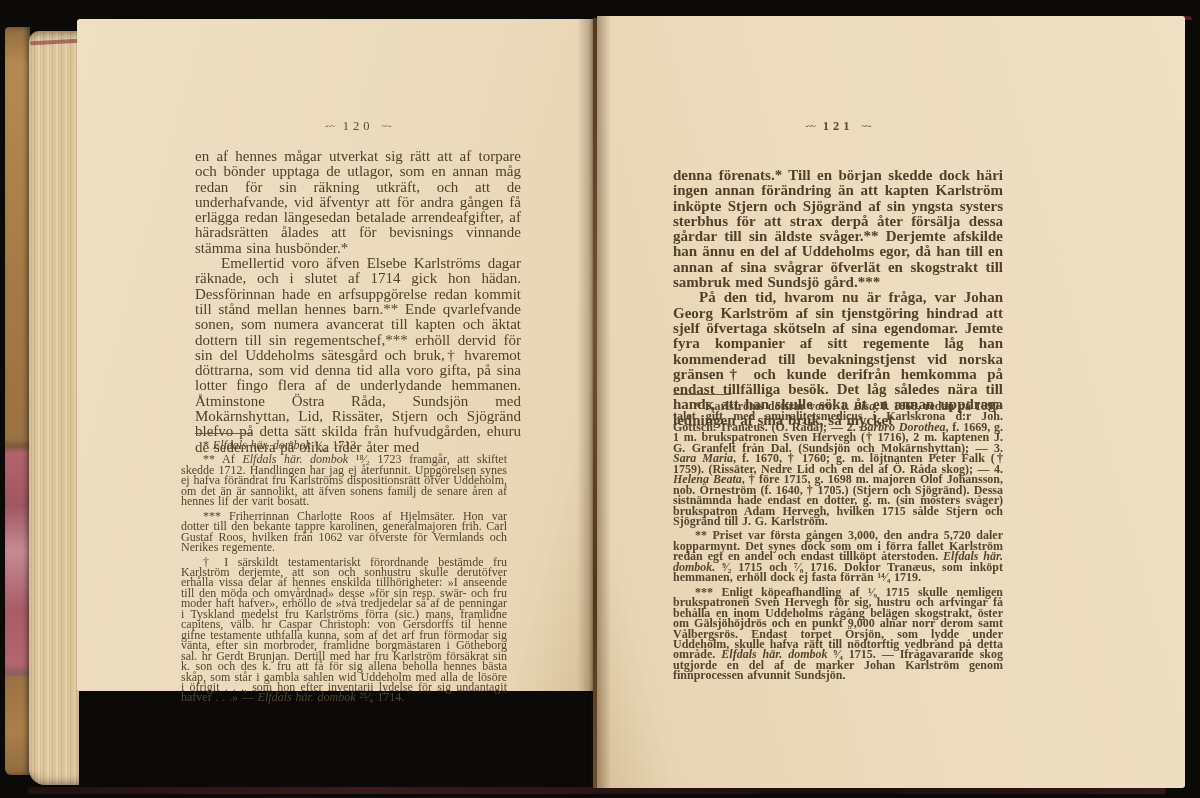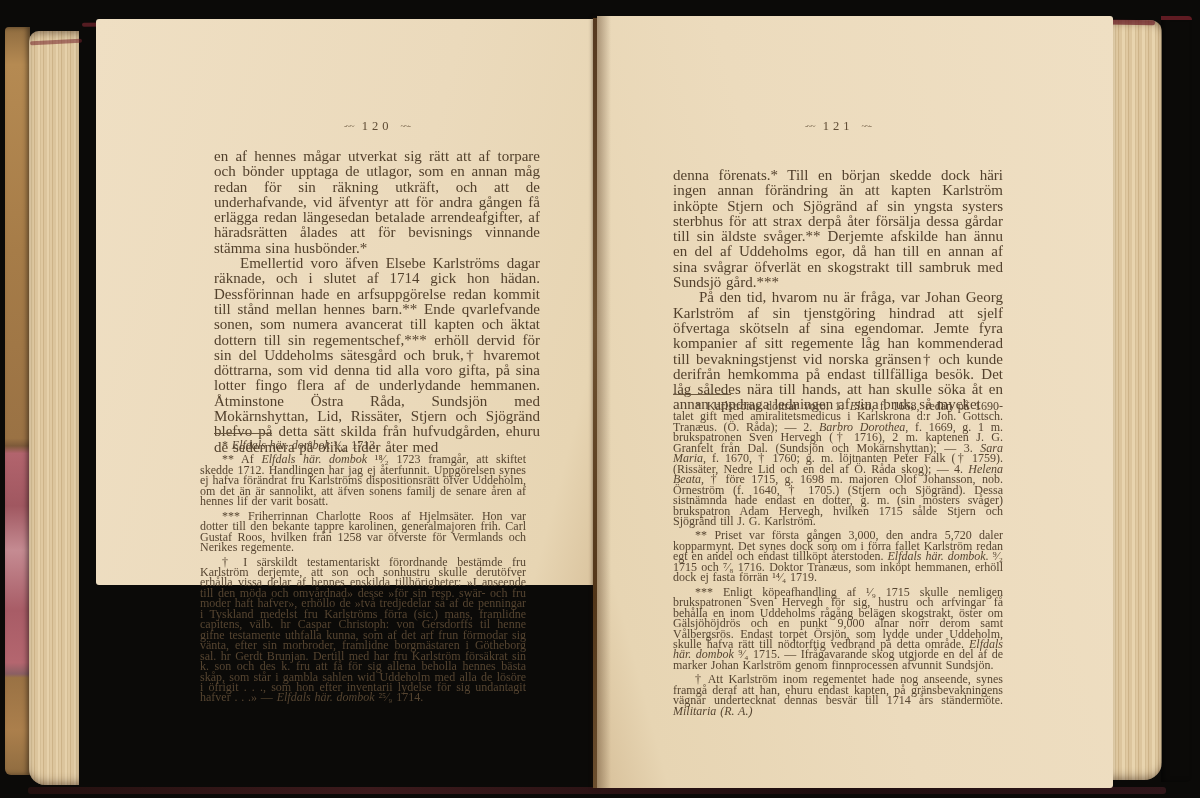--- a/index.html
+++ b/index.html
@@ -51,31 +51,31 @@
   .stain.b{left:30px;top:40px;width:52px;height:4px;transform:rotate(-3deg);opacity:.55;}
   .stain.c{left:1000px;top:19px;width:155px;height:5px;transform:rotate(1deg);background:#6e2028;}
   .bottom-strip{
     position:absolute;left:28px;top:787px;width:1138px;height:7px;border-radius:3px;
     background:linear-gradient(to right,#23100f,#3c1a1c 30%,#1d0d0e 70%,#30161a);
   }
 
   
   .page{position:absolute;color:#52402c;}
   .page-left{
-    left:77px;top:19px;width:516px;height:566px;border-radius:3px 0 0 3px;
+    left:77px;top:19px;width:516px;height:672px;border-radius:3px 0 0 3px;
     background:linear-gradient(105deg,#efdfc3 0%,#ebdabc 55%,#e7d5b3 88%,#d8c19b 99%);
-    margin-left:19px;
   }
   .page-left::after{
     content:"";position:absolute;right:0;top:0;width:16px;height:100%;
     background:linear-gradient(to right,rgba(90,60,30,0),rgba(80,52,26,.38));
   }
   .page-right{
-    left:597px;top:16px;width:516px;height:772px;border-radius:0 3px 3px 0;
+    left:597px;top:16px;width:588px;height:772px;border-radius:0 3px 3px 0;
     background:linear-gradient(255deg,#efdfc3 0%,#ecdbbd 55%,#e7d5b3 90%,#d8c19b 99%);
+    font-weight:bold;
   }
   .page-right::before{
     content:"";position:absolute;left:0;top:0;width:14px;height:100%;
     background:linear-gradient(to left,rgba(90,60,30,0),rgba(80,52,26,.42));
   }
   .gutter{
     position:absolute;left:593px;top:18px;width:4px;height:770px;
     background:linear-gradient(to bottom,#55391f,#6f5231 40%,#523619 75%,#6b4e2e);
     box-shadow:0 0 4px rgba(40,20,5,.6);
   }
@@ -126,21 +126,21 @@
       <span class="flourish">~~-</span>
     </div>
     <div class="main-text">
       <p>en af hennes mågar utverkat sig rätt att af torpare och bönder upptaga de utlagor, som en annan måg redan för sin räkning utkräft, och att de underhafvande, vid äfventyr att för andra gången få erlägga redan längesedan betalade arrendeafgifter, af häradsrätten ålades att för bevisnings vinnande stämma sina husbönder.*</p>
       <p class="indent">Emellertid voro äfven Elsebe Karlströms dagar räknade, och i slutet af 1714 gick hon hädan. Dessförinnan hade en arfsuppgörelse redan kommit till stånd mellan hennes barn.** Ende qvarlefvande sonen, som numera avancerat till kapten och äktat dottern till sin regementschef,*** erhöll dervid för sin del Uddeholms sätesgård och bruk,† hvaremot döttrarna, som vid denna tid alla voro gifta, på sina lotter fingo flera af de underlydande hemmanen. Åtminstone Östra Råda, Sundsjön med Mokärnshyttan, Lid, Rissäter, Stjern och Sjögränd blefvo på detta sätt skilda från hufvudgården, ehuru de sedermera på olika tider åter med</p>
     </div>
     <div class="fn-rule"></div>
     <div class="footnotes">
       <p>* <i>Elfdals här. dombok</i> ³⁄₁₀ 1713.</p>
       <p>** Af <i>Elfdals här. dombok</i> ¹⁸⁄₂ 1723 framgår, att skiftet skedde 1712. Handlingen har jag ej återfunnit. Uppgörelsen synes ej hafva förändrat fru Karlströms dispositionsrätt öfver Uddeholm, om det än är sannolikt, att äfven sonens familj de senare åren af hennes lif der varit bosatt.</p>
-      <p>*** Friherrinnan Charlotte Roos af Hjelmsäter. Hon var dotter till den bekante tappre karolinen, generalmajoren frih. Carl Gustaf Roos, hvilken från 1258 var öfverste för Vermlands och Nerikes regemente.</p>
+      <p>*** Friherrinnan Charlotte Roos af Hjelmsäter. Hon var dotter till den bekante tappre karolinen, generalmajoren frih. Carl Gustaf Roos, hvilken från 1062 var öfverste för Vermlands och Nerikes regemente.</p>
       <p>† I särskildt testamentariskt förordnande bestämde fru Karlström derjemte, att son och sonhustru skulle derutöfver erhålla vissa delar af hennes enskilda tillhörigheter: »I anseende till den möda och omvårdnad» desse »för sin resp. swär- och fru moder haft hafver», erhöllo de »två tredjedelar så af de penningar i Tyskland medelst fru Karlströms förra (sic.) mans, framlidne capitens, välb. hr Caspar Christoph: von Gersdorffs til henne gifne testamente uthfalla kunna, som af det arf frun förmodar sig vänta, efter sin morbroder, framlidne borgmästaren i Götheborg sal. hr Gerdt Brunjan. Dertill med har fru Karlström försäkrat sin k. son och des k. fru att få för sig allena beholla hennes bästa skåp, som står i gambla sahlen wid Uddeholm med alla de lösöre i öfrigit . . ., som hon efter inventarii lydelse för sig undantagit hafver . . .» — <i>Elfdals här. dombok</i> ²⁵⁄₉ 1714.</p>
     </div>
   </div>
 
   <div class="gutter"></div>
 
   <div class="page page-right">
     <div class="running-head">
       <span class="flourish">-~~</span>
       <span class="folio">121</span>
@@ -148,17 +148,16 @@
     </div>
     <div class="main-text">
       <p>denna förenats.* Till en början skedde dock häri ingen annan förändring än att kapten Karlström inköpte Stjern och Sjögränd af sin yngsta systers sterbhus för att strax derpå åter försälja dessa gårdar till sin äldste svåger.** Derjemte afskilde han ännu en del af Uddeholms egor, då han till en annan af sina svågrar öfverlät en skogstrakt till sambruk med Sundsjö gård.***</p>
       <p class="indent">På den tid, hvarom nu är fråga, var Johan Georg Karlström af sin tjenstgöring hindrad att sjelf öfvertaga skötseln af sina egendomar. Jemte fyra kompanier af sitt regemente låg han kommenderad till bevakningstjenst vid norska gränsen† och kunde derifrån hemkomma på endast tillfälliga besök. Det låg således nära till hands, att han skulle söka åt en annan uppdraga ledningen af sina bruk, så mycket</p>
     </div>
     <div class="fn-rule"></div>
     <div class="footnotes">
       <p>* Karlströms döttrar voro: 1. <i>Elsa</i>, f. 1668, redan på 1690-talet gift med amiralitetsmedicus i Karlskrona d:r Joh. Gottsch. Tranæus. (Ö. Råda); — 2. <i>Barbro Dorothea</i>, f. 1669, g. 1 m. brukspatronen Sven Hervegh († 1716), 2 m. kaptenen J. G. Granfelt från Dal. (Sundsjön och Mokärnshyttan); — 3. <i>Sara Maria</i>, f. 1670, † 1760; g. m. löjtnanten Peter Falk († 1759). (Rissäter, Nedre Lid och en del af Ö. Råda skog); — 4. <i>Helena Beata</i>, † före 1715, g. 1698 m. majoren Olof Johansson, nob. Örneström (f. 1640, † 1705.) (Stjern och Sjögränd). Dessa sistnämnda hade endast en dotter, g. m. (sin mosters svåger) brukspatron Adam Hervegh, hvilken 1715 sålde Stjern och Sjögränd till J. G. Karlström.</p>
       <p>** Priset var första gången 3,000, den andra 5,720 daler kopparmynt. Det synes dock som om i förra fallet Karlström redan egt en andel och endast tillköpt återstoden. <i>Elfdals här. dombok.</i> ⁹⁄₂ 1715 och ⁷⁄₈ 1716. Doktor Tranæus, som inköpt hemmanen, erhöll dock ej fasta förrän ¹⁴⁄₄ 1719.</p>
       <p>*** Enligt köpeafhandling af ¹⁄₉ 1715 skulle nemligen brukspatronen Sven Hervegh för sig, hustru och arfvingar få behålla en inom Uddeholms rågång belägen skogstrakt, öster om Gälsjöhöjdrös och en punkt 9,000 alnar norr derom samt Vålbergsrös. Endast torpet Örsjön, som lydde under Uddeholm, skulle hafva rätt till nödtorftig vedbrand på detta område. <i>Elfdals här. dombok</i> ⁹⁄₄ 1715. — Ifrågavarande skog utgjorde en del af de marker Johan Karlström genom finnprocessen afvunnit Sundsjön.</p>
-      <p>† Att Karlström inom regementet hade nog anseende, synes framgå deraf att han, ehuru endast kapten, på gränsbevakningens vägnar undertecknat dennas besvär till 1714 års ständermöte. <i>Militaria (R. A.)</i></p>
     </div>
   </div>
 
 </div>
 
 </body></html>

